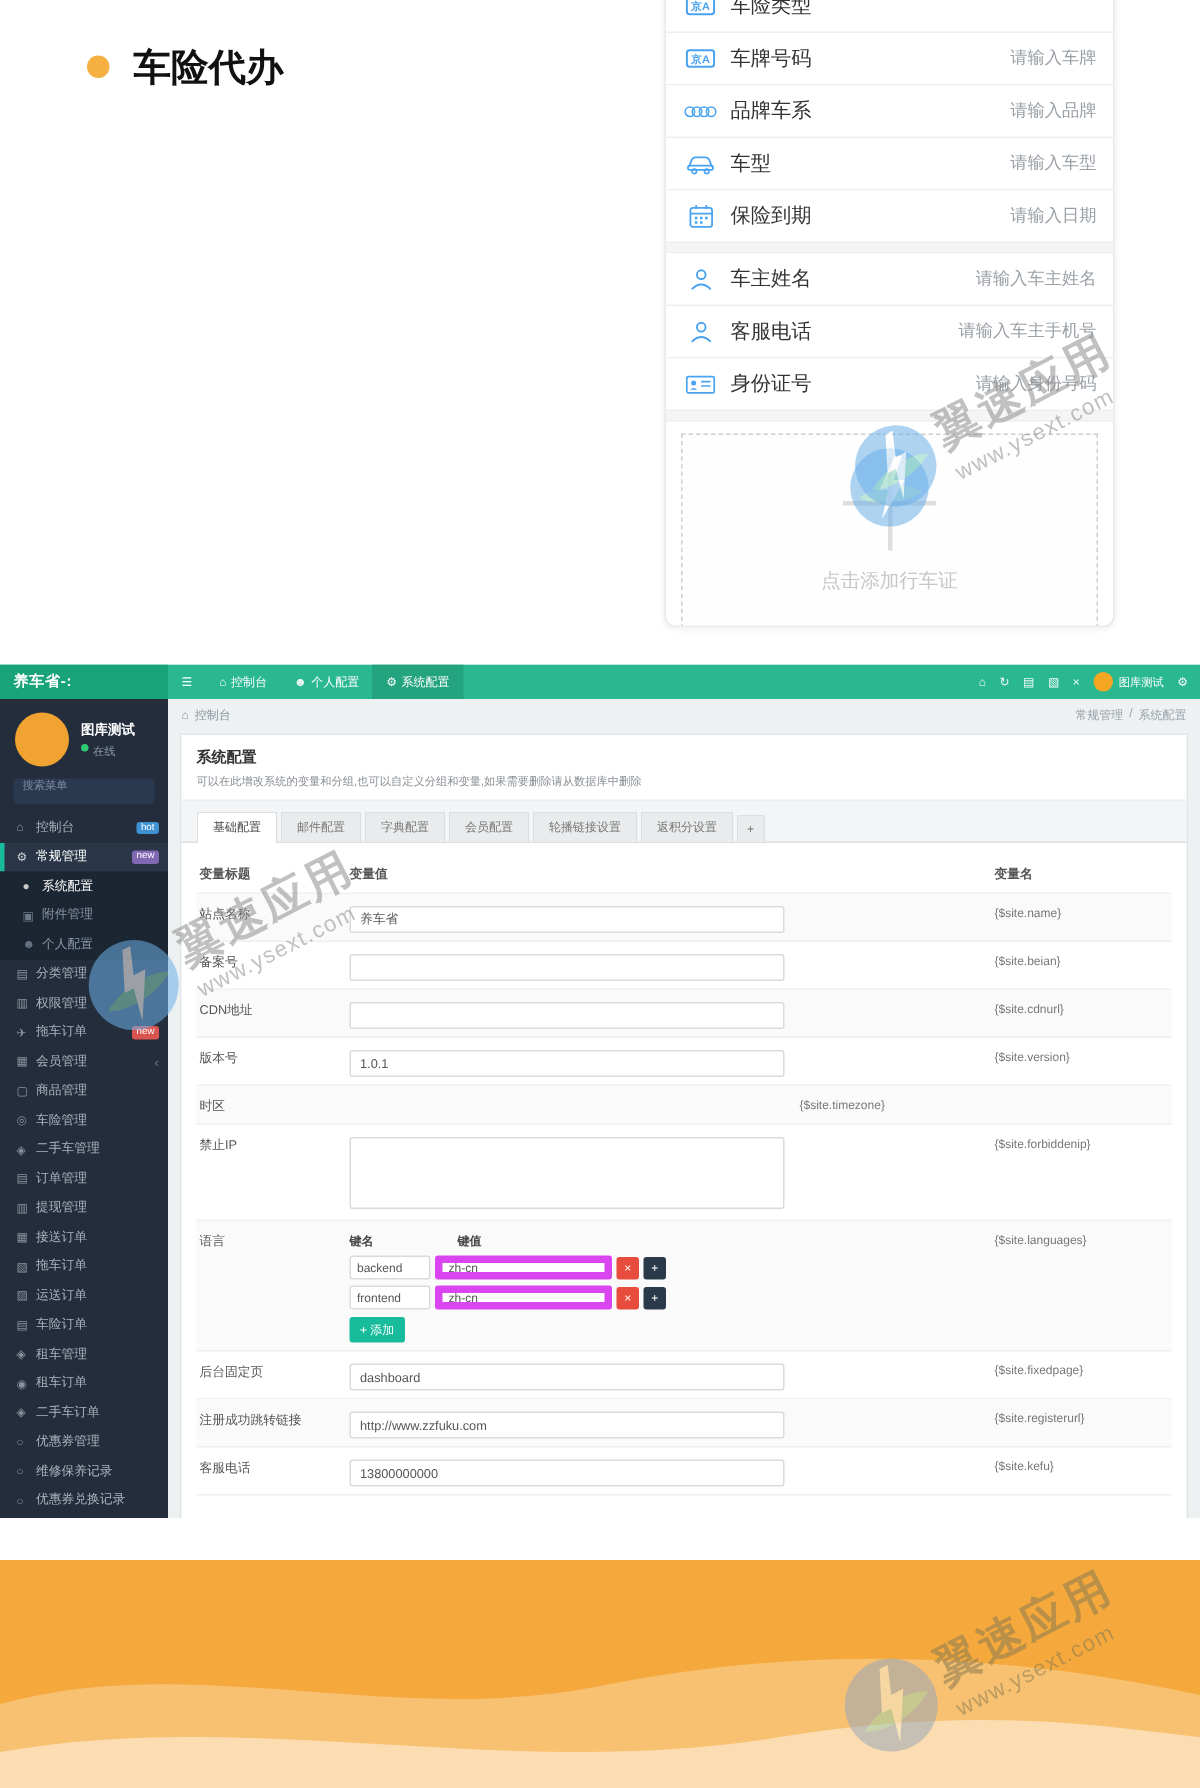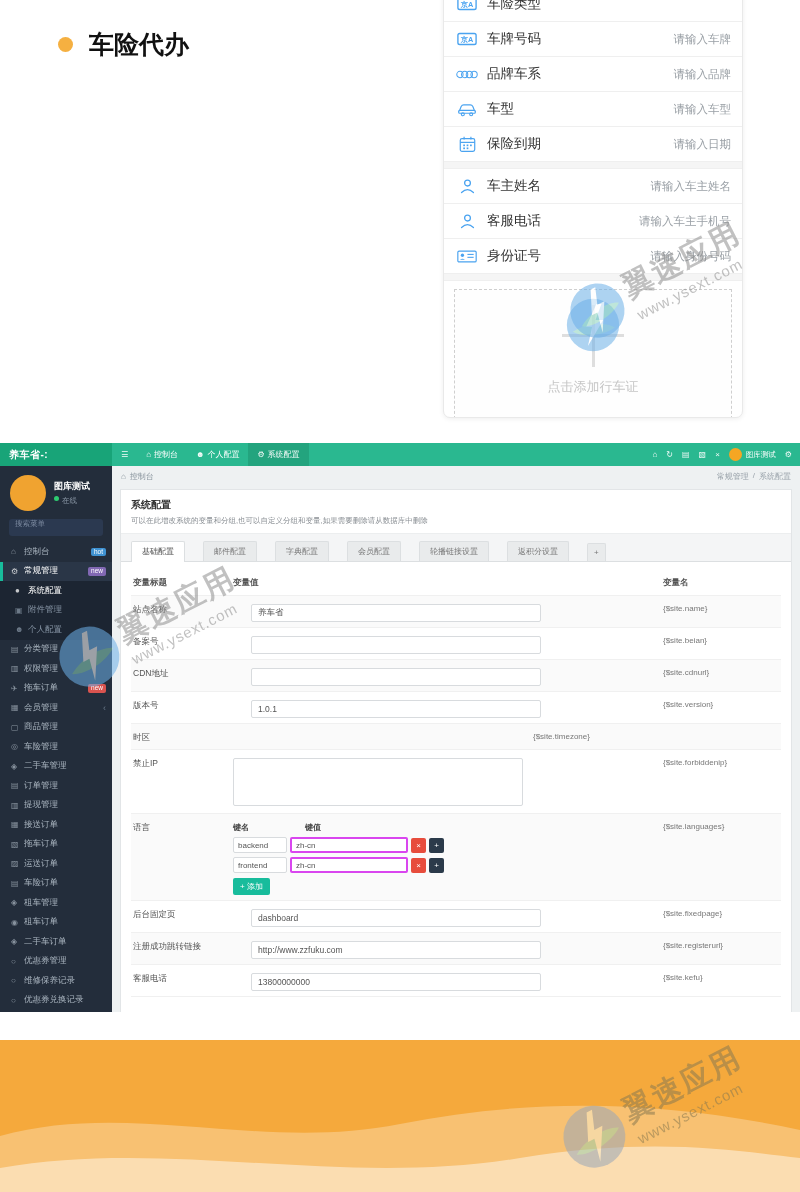--- a/index.html
+++ b/index.html
@@ -83,40 +83,40 @@
   .crumbs .g { margin-right:4px; font-size:8px; }
   .crumbs-right { margin-left:auto; color:#98a1a9; display:flex; gap:4px; }
 
   .panel { margin:3px 8px 0; background:#fff; border:1px solid #e2e5e7; }
   .phead { padding:8px 10px 7px; border-bottom:1px solid #eceeef; }
   .ptitle { font-size:10px; font-weight:bold; color:#333; }
   .pdesc { font-size:7.5px; color:#8a8f94; margin-top:4px; }
   .tabs { display:flex; align-items:flex-end; padding:6px 10px 0; background:#f4f5f6;
           border-bottom:1px solid #dcdfe1; }
   .tab { font-size:8px; color:#777; background:#e9ebec; border:1px solid #dcdfe1; border-bottom:none;
-         padding:4px 10px; margin-right:18px; border-radius:2px 2px 0 0; cursor:pointer; }
+         padding:4px 10px; margin-right:2px; border-radius:2px 2px 0 0; cursor:pointer; }
   .tab.active { background:#fff; color:#444; position:relative; top:1px; padding-bottom:5px; }
   .tab.plus { padding:4px 6px; }
 
   .pform { padding:6px 10px 12px; }
   .frow { display:grid; grid-template-columns:100px 300px 1fr 120px;
           border-bottom:1px solid #f0f0f0; padding:5px 0; align-items:start; }
   .frow.shade { background:#fafafa; }
   .frow.head { font-weight:bold; padding:6px 0; }
   .fcell { font-size:8.5px; color:#555; padding:3px 4px 0 2px; }
   .fvar { color:#777; font-size:8px; }
   .tinput { width:290px; height:18px; border:1px solid #d8dbde; border-radius:2px;
-            padding:0 6px; font-size:8.5px; color:#555; outline:none;margin-left:18px; }
+            padding:0 6px; font-size:8.5px; color:#555; outline:none; }
   .tarea { width:290px; height:48px; border:1px solid #d8dbde; border-radius:2px;
            padding:3px 6px; font-size:8.5px; color:#555; resize:none; outline:none; }
   .lang-head { display:flex; gap:16px; font-size:8px; font-weight:bold; color:#444; margin-bottom:4px; }
   .lang-head .lh1 { width:56px; }
   .lang-row { display:flex; gap:3px; margin-bottom:4px; align-items:center; }
   .kinput { width:54px; height:16px; border:1px solid #d8dbde; border-radius:2px; padding:0 4px; font-size:8px; color:#555; }
-  .vinput { width:118px; height:16px; border:2px solid #d946ef; border-radius:2px; padding:0 4px; font-size:8px; color:#555; }
+  .vinput { width:118px; height:16px; border:5px solid #d946ef; border-radius:2px; padding:0 4px; font-size:8px; color:#555; }
   .xbtn { width:15px; height:15px; background:#e74c3c; color:#fff; border:none; border-radius:2px;
           font-size:8px; line-height:13px; cursor:pointer; }
   .pbtn { width:15px; height:15px; background:#2b3a4a; color:#fff; border:none; border-radius:2px;
           font-size:8px; line-height:13px; cursor:pointer; }
   .addbtn { background:#18bc9c; color:#fff; border:none; border-radius:2px;
             font-size:8px; padding:3px 7px; cursor:pointer; margin-top:1px; }
   .actions { border-bottom:none; padding-top:8px; }
 
   
   .footer { position:absolute; left:0; top:1040px; width:800px; height:152px; }

